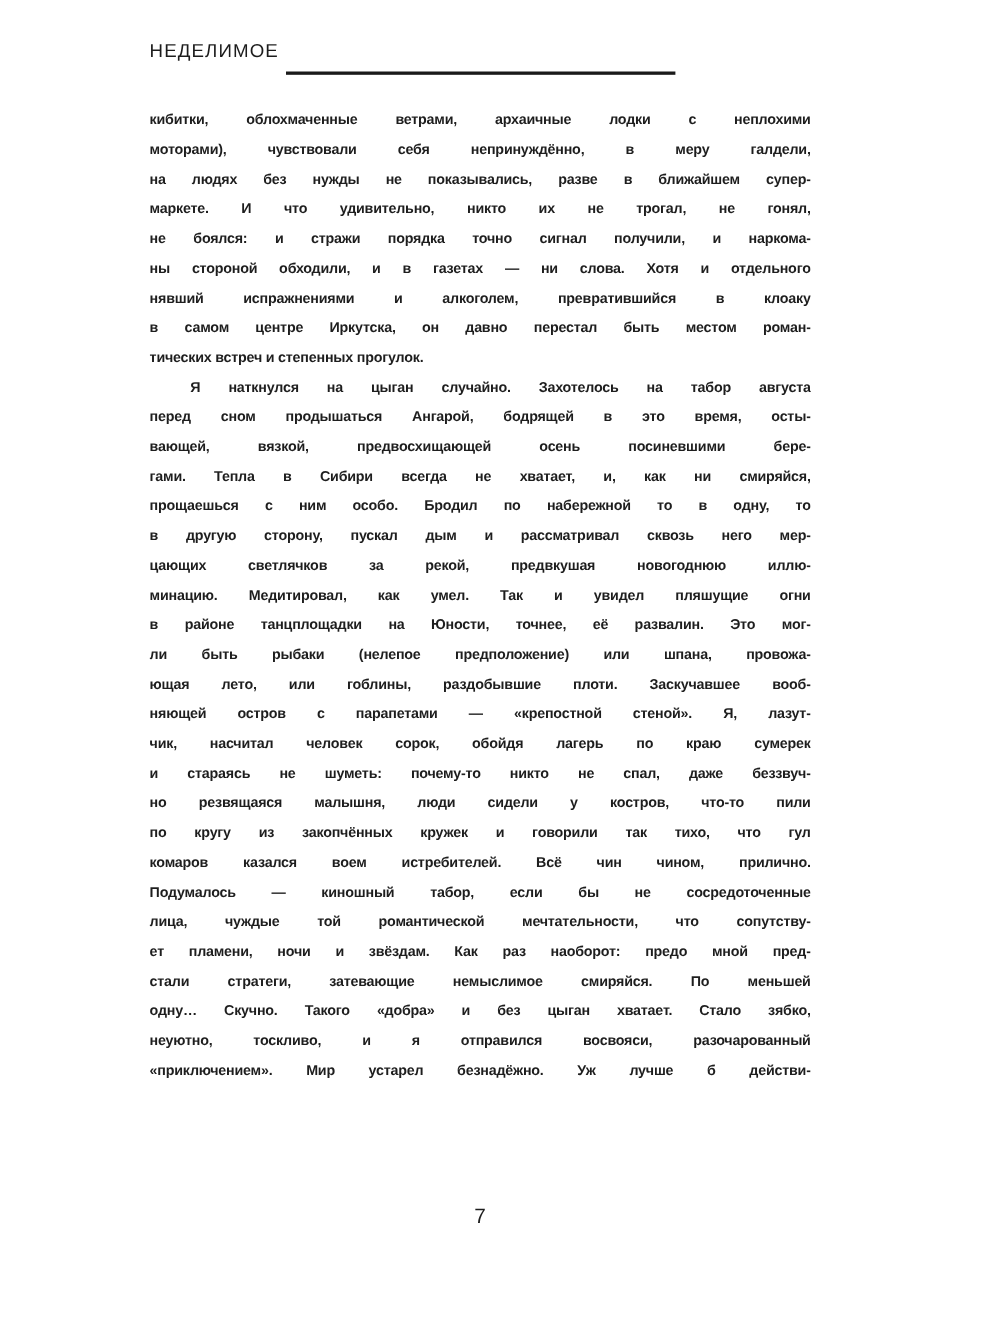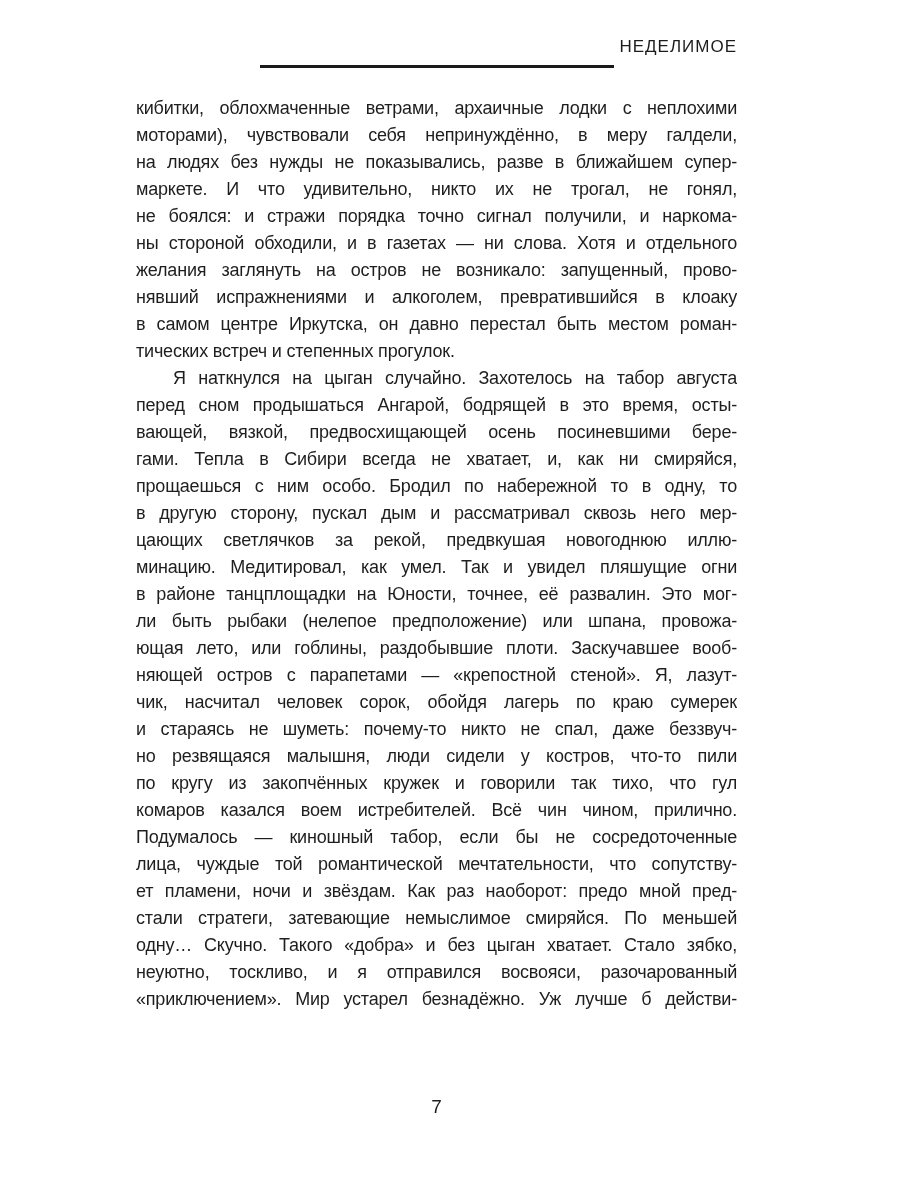--- a/index.html
+++ b/index.html
@@ -14,21 +14,21 @@
     background: #ffffff;
     font-family: "Liberation Sans", sans-serif;
     color: #1e1e1e;
     overflow: hidden;
   }
   .page-header {
     position: absolute;
     top: 36px;
     left: 136px;
     width: 601px;
-    text-align: right;
+    text-align: left;
   }
   .running-title {
     font-size: 17px;
     line-height: 22px;
     letter-spacing: 1px;
     color: #1c1c1c;
   }
   .header-rule {
     margin: 7px auto 0 auto;
     width: 354px;
@@ -37,26 +37,27 @@
   }
   .text-block {
     position: absolute;
     top: 95px;
     left: 136px;
     width: 601px;
   }
   .line {
     height: 27px;
     line-height: 27px;
-    font-size: 18px;
+    font-size: 13px;
     letter-spacing: -0.2px;
     overflow: hidden;
     text-align: justify;
     text-align-last: justify;
     white-space: normal;
+    font-weight: bold;
   }
   .line.para-end {
     text-align-last: left;
   }
   .line.indent {
     text-indent: 37px;
   }
   .page-number {
     position: absolute;
     top: 1093px;
@@ -78,21 +79,20 @@
     <div class="header-rule"></div>
   </div>
 
   <div class="text-block">
     <div class="line">кибитки, облохмаченные ветрами, архаичные лодки с неплохими</div>
     <div class="line">моторами), чувствовали себя непринуждённо, в меру галдели,</div>
     <div class="line">на людях без нужды не показывались, разве в ближайшем супер-</div>
     <div class="line">маркете. И что удивительно, никто их не трогал, не гонял,</div>
     <div class="line">не боялся: и стражи порядка точно сигнал получили, и наркома-</div>
     <div class="line">ны стороной обходили, и в газетах — ни слова. Хотя и отдельного</div>
-    <div class="line">желания заглянуть на остров не возникало: запущенный, прово-</div>
     <div class="line">нявший испражнениями и алкоголем, превратившийся в клоаку</div>
     <div class="line">в самом центре Иркутска, он давно перестал быть местом роман-</div>
     <div class="line para-end">тических встреч и степенных прогулок.</div>
     <div class="line indent">Я наткнулся на цыган случайно. Захотелось на табор августа</div>
     <div class="line">перед сном продышаться Ангарой, бодрящей в это время, осты-</div>
     <div class="line">вающей, вязкой, предвосхищающей осень посиневшими бере-</div>
     <div class="line">гами. Тепла в Сибири всегда не хватает, и, как ни смиряйся,</div>
     <div class="line">прощаешься с ним особо. Бродил по набережной то в одну, то</div>
     <div class="line">в другую сторону, пускал дым и рассматривал сквозь него мер-</div>
     <div class="line">цающих светлячков за рекой, предвкушая новогоднюю иллю-</div>

